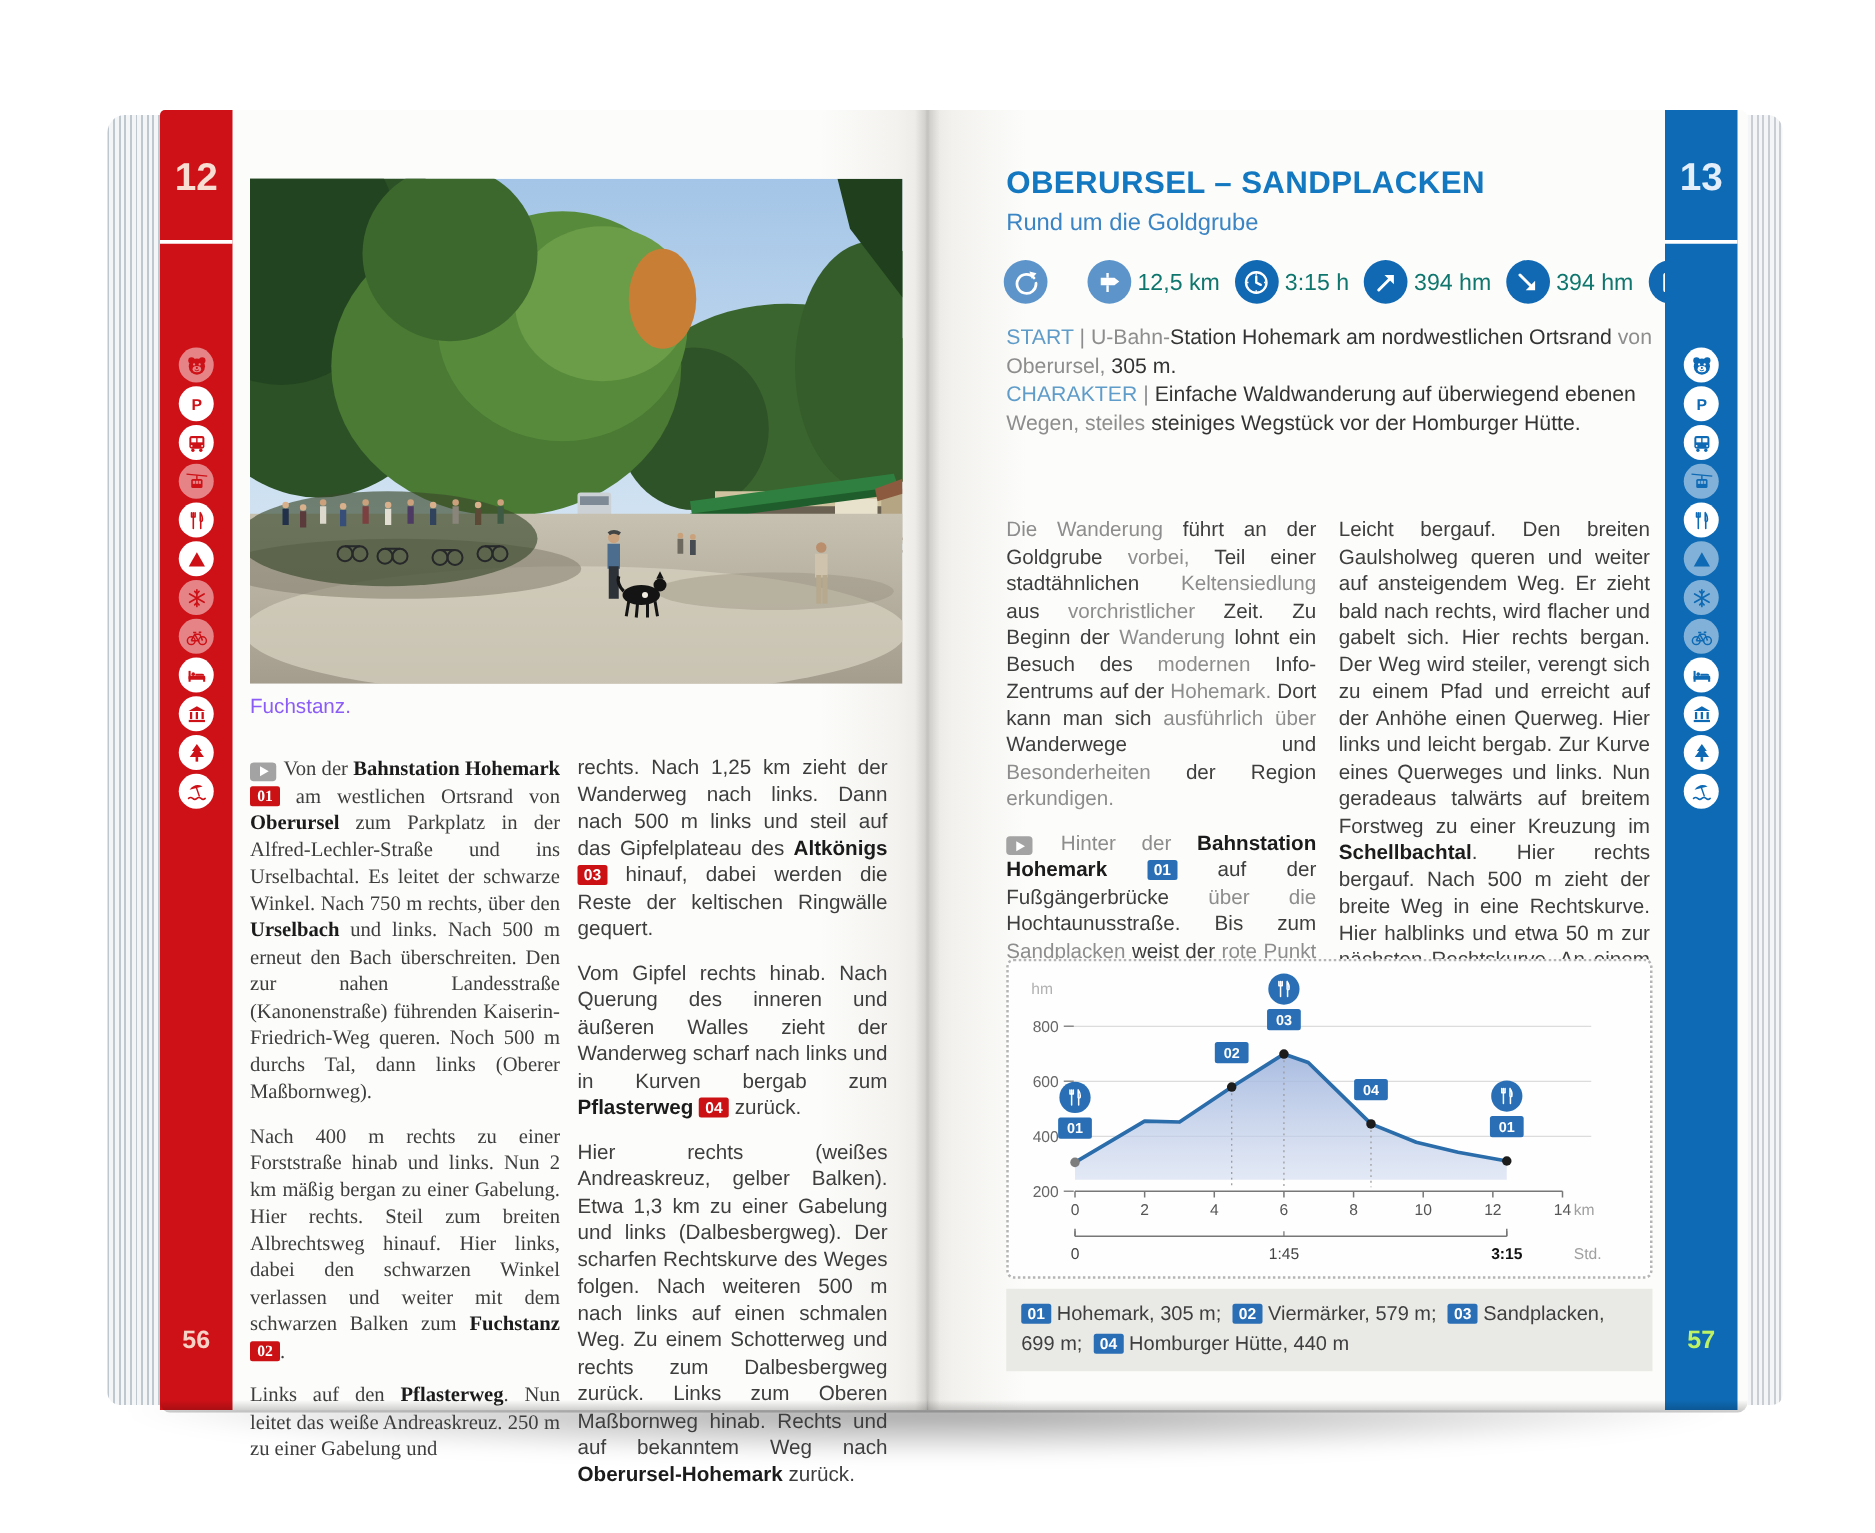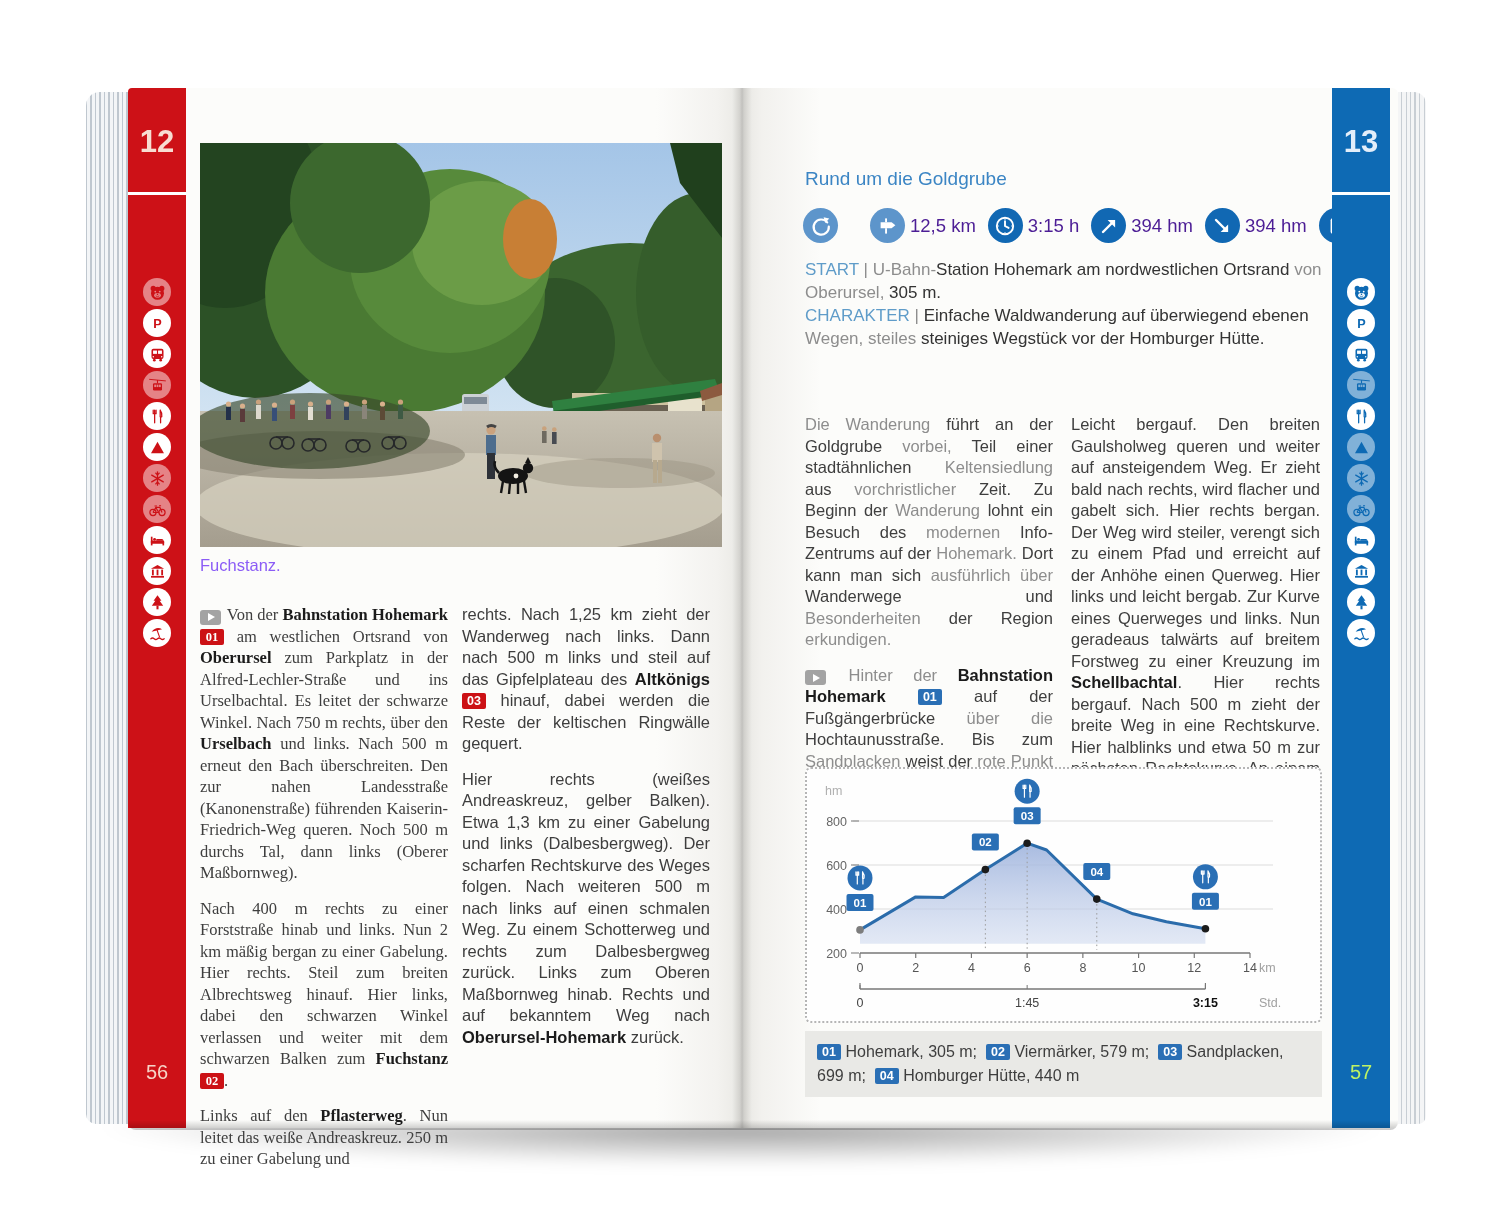--- a/index.html
+++ b/index.html
@@ -36,21 +36,21 @@
   .tab-divider{height:3px;background:#fff;margin-top:22px;}
   .icon-col{position:absolute;top:190px;left:0;width:58px;display:flex;flex-direction:column;
     align-items:center;gap:3px;}
   .sicon{width:28px;height:28px;border-radius:50%;background:#fff;display:flex;
     align-items:center;justify-content:center;flex:0 0 auto;}
   .sidebar.red .sicon{color:#cd1117;}
   .sidebar.blue .sicon{color:#0e6ab4;}
   .sicon.faded{opacity:.48;}
   .sicon svg{width:19px;height:19px;display:block;}
   .page-num{position:absolute;bottom:44px;width:100%;text-align:center;
-    font-size:20px;font-weight:normal;}
+    font-size:20px;font-weight:bold;}
   .sidebar.red .page-num{color:#f6d3c6;}
   .sidebar.blue .page-num{color:#bef264;}
 
   
   .photo{position:absolute;left:200px;top:143px;width:522px;height:404px;display:block;}
   .caption{position:absolute;left:200px;top:556px;font-size:16.5px;color:#8b5cf6;}
   .tcol{position:absolute;width:248px;font-size:16.5px;line-height:21.5px;
     text-align:justify;color:#3e3e3e;hyphens:auto;}
   .lcol1{left:200px;top:592px;font-family:Liberation Serif, serif;}
   .lcol2{left:462px;top:592px;}
@@ -73,21 +73,21 @@
   
   .r-title{position:absolute;left:805px;top:132px;font-size:25px;font-weight:bold;
     color:#1478c0;letter-spacing:.3px;}
   .r-sub{position:absolute;left:805px;top:168px;font-size:19px;color:#3b85c4;}
   .stats{position:absolute;left:803px;top:208px;display:flex;align-items:center;}
   .stat{display:flex;align-items:center;}
   .scircle{width:35px;height:35px;border-radius:50%;background:#1168b3;color:#fff;
     display:flex;align-items:center;justify-content:center;}
   .scircle.light{background:#5d95cb;}
   .scircle svg{width:24px;height:24px;display:block;}
-  .sval{font-size:18.5px;color:#4c1d95;margin-left:5px;margin-right:12px;white-space:nowrap;}
+  .sval{font-size:18.5px;color:#0f766e;margin-left:5px;margin-right:12px;white-space:nowrap;}
   .stat.first{margin-right:32px;}
   .info{position:absolute;left:805px;top:258px;width:517px;font-size:17px;
     line-height:23px;color:#333;}
   .info .para{margin:0;}
 
   
   .chartbox{position:absolute;left:805px;top:767px;width:517px;height:256px;
     border:2px dotted #b5b5b5;border-radius:6px;background:#fefefe;}
   .legend{position:absolute;left:805px;top:1031px;width:517px;background:#e9e9e6;
     padding:9px 12px;font-size:16px;line-height:24px;color:#3e3e3e;}
@@ -363,25 +363,27 @@
 
   <div class="tcol lcol1">
     <p class="para"><span class="play">
           <i></i>
         </span><span> Von der </span><span class="b">Bahnstation Hohemark </span><span class="chip red">01</span><span> am westlichen Ortsrand von </span><span class="b">Oberursel</span><span> zum Parkplatz in der Alfred-Lechler-Straße und ins Urselbachtal. Es leitet der schwarze Winkel. Nach 750 m rechts, über den </span><span class="b">Urselbach</span><span> und links. Nach 500 m erneut den Bach überschreiten. Den zur nahen Landesstraße (Kanonenstraße) führenden Kaiserin-Friedrich-Weg queren. Noch 500 m durchs Tal, dann links (Oberer Maßbornweg).</span></p>
     <p class="para"><span>Nach 400 m rechts zu einer Forststraße hinab und links. Nun 2 km mäßig bergan zu einer Gabelung. Hier rechts. Steil zum breiten Albrechtsweg hinauf. Hier links, dabei den schwarzen Winkel verlassen und weiter mit dem schwarzen Balken zum </span><span class="b">Fuchstanz </span><span class="chip red">02</span><span>.</span></p>
     <p class="para"><span>Links auf den </span><span class="b">Pflasterweg</span><span>. Nun leitet das weiße Andreaskreuz. 250 m zu einer Gabelung und</span></p>
   </div>
   <div class="tcol lcol2">
     <p class="para"><span>rechts. Nach 1,25 km zieht der Wanderweg nach links. Dann nach 500 m links und steil auf das Gipfelplateau des </span><span class="b">Altkönigs </span><span class="chip red">03</span><span> hinauf, dabei werden die Reste der keltischen Ringwälle gequert.</span></p>
+    <p class="para"><span>Vom Gipfel rechts hinab. Nach Querung des inneren und äußeren Walles zieht der Wanderweg scharf nach links und in Kurven bergab zum </span><span class="b">Pflasterweg </span><span class="chip red">04</span><span> zurück.</span></p>
     <p class="para"><span>Hier rechts (weißes Andreaskreuz, gelber Balken). Etwa 1,3 km zu einer Gabelung und links (Dalbesbergweg). Der scharfen Rechtskurve des Weges folgen. Nach weiteren 500 m nach links auf einen schmalen Weg. Zu einem Schotterweg und rechts zum Dalbesbergweg zurück. Links zum Oberen Maßbornweg hinab. Rechts und auf bekanntem Weg nach </span><span class="b">Oberursel-Hohemark</span><span> zurück.</span></p>
   </div>
 
   <div class="page page-right"></div>
 
+  <div class="r-title">OBERURSEL – SANDPLACKEN</div>
   <div class="r-sub">Rund um die Goldgrube</div>
 
   <div class="stats" id="stats-row">
       <div class="stat first">
         <span class="scircle light">
           <svg viewBox="0 0 24 24">
             <use href="#sym-loop-arrow"></use>
           </svg>
         </span>
       </div>

